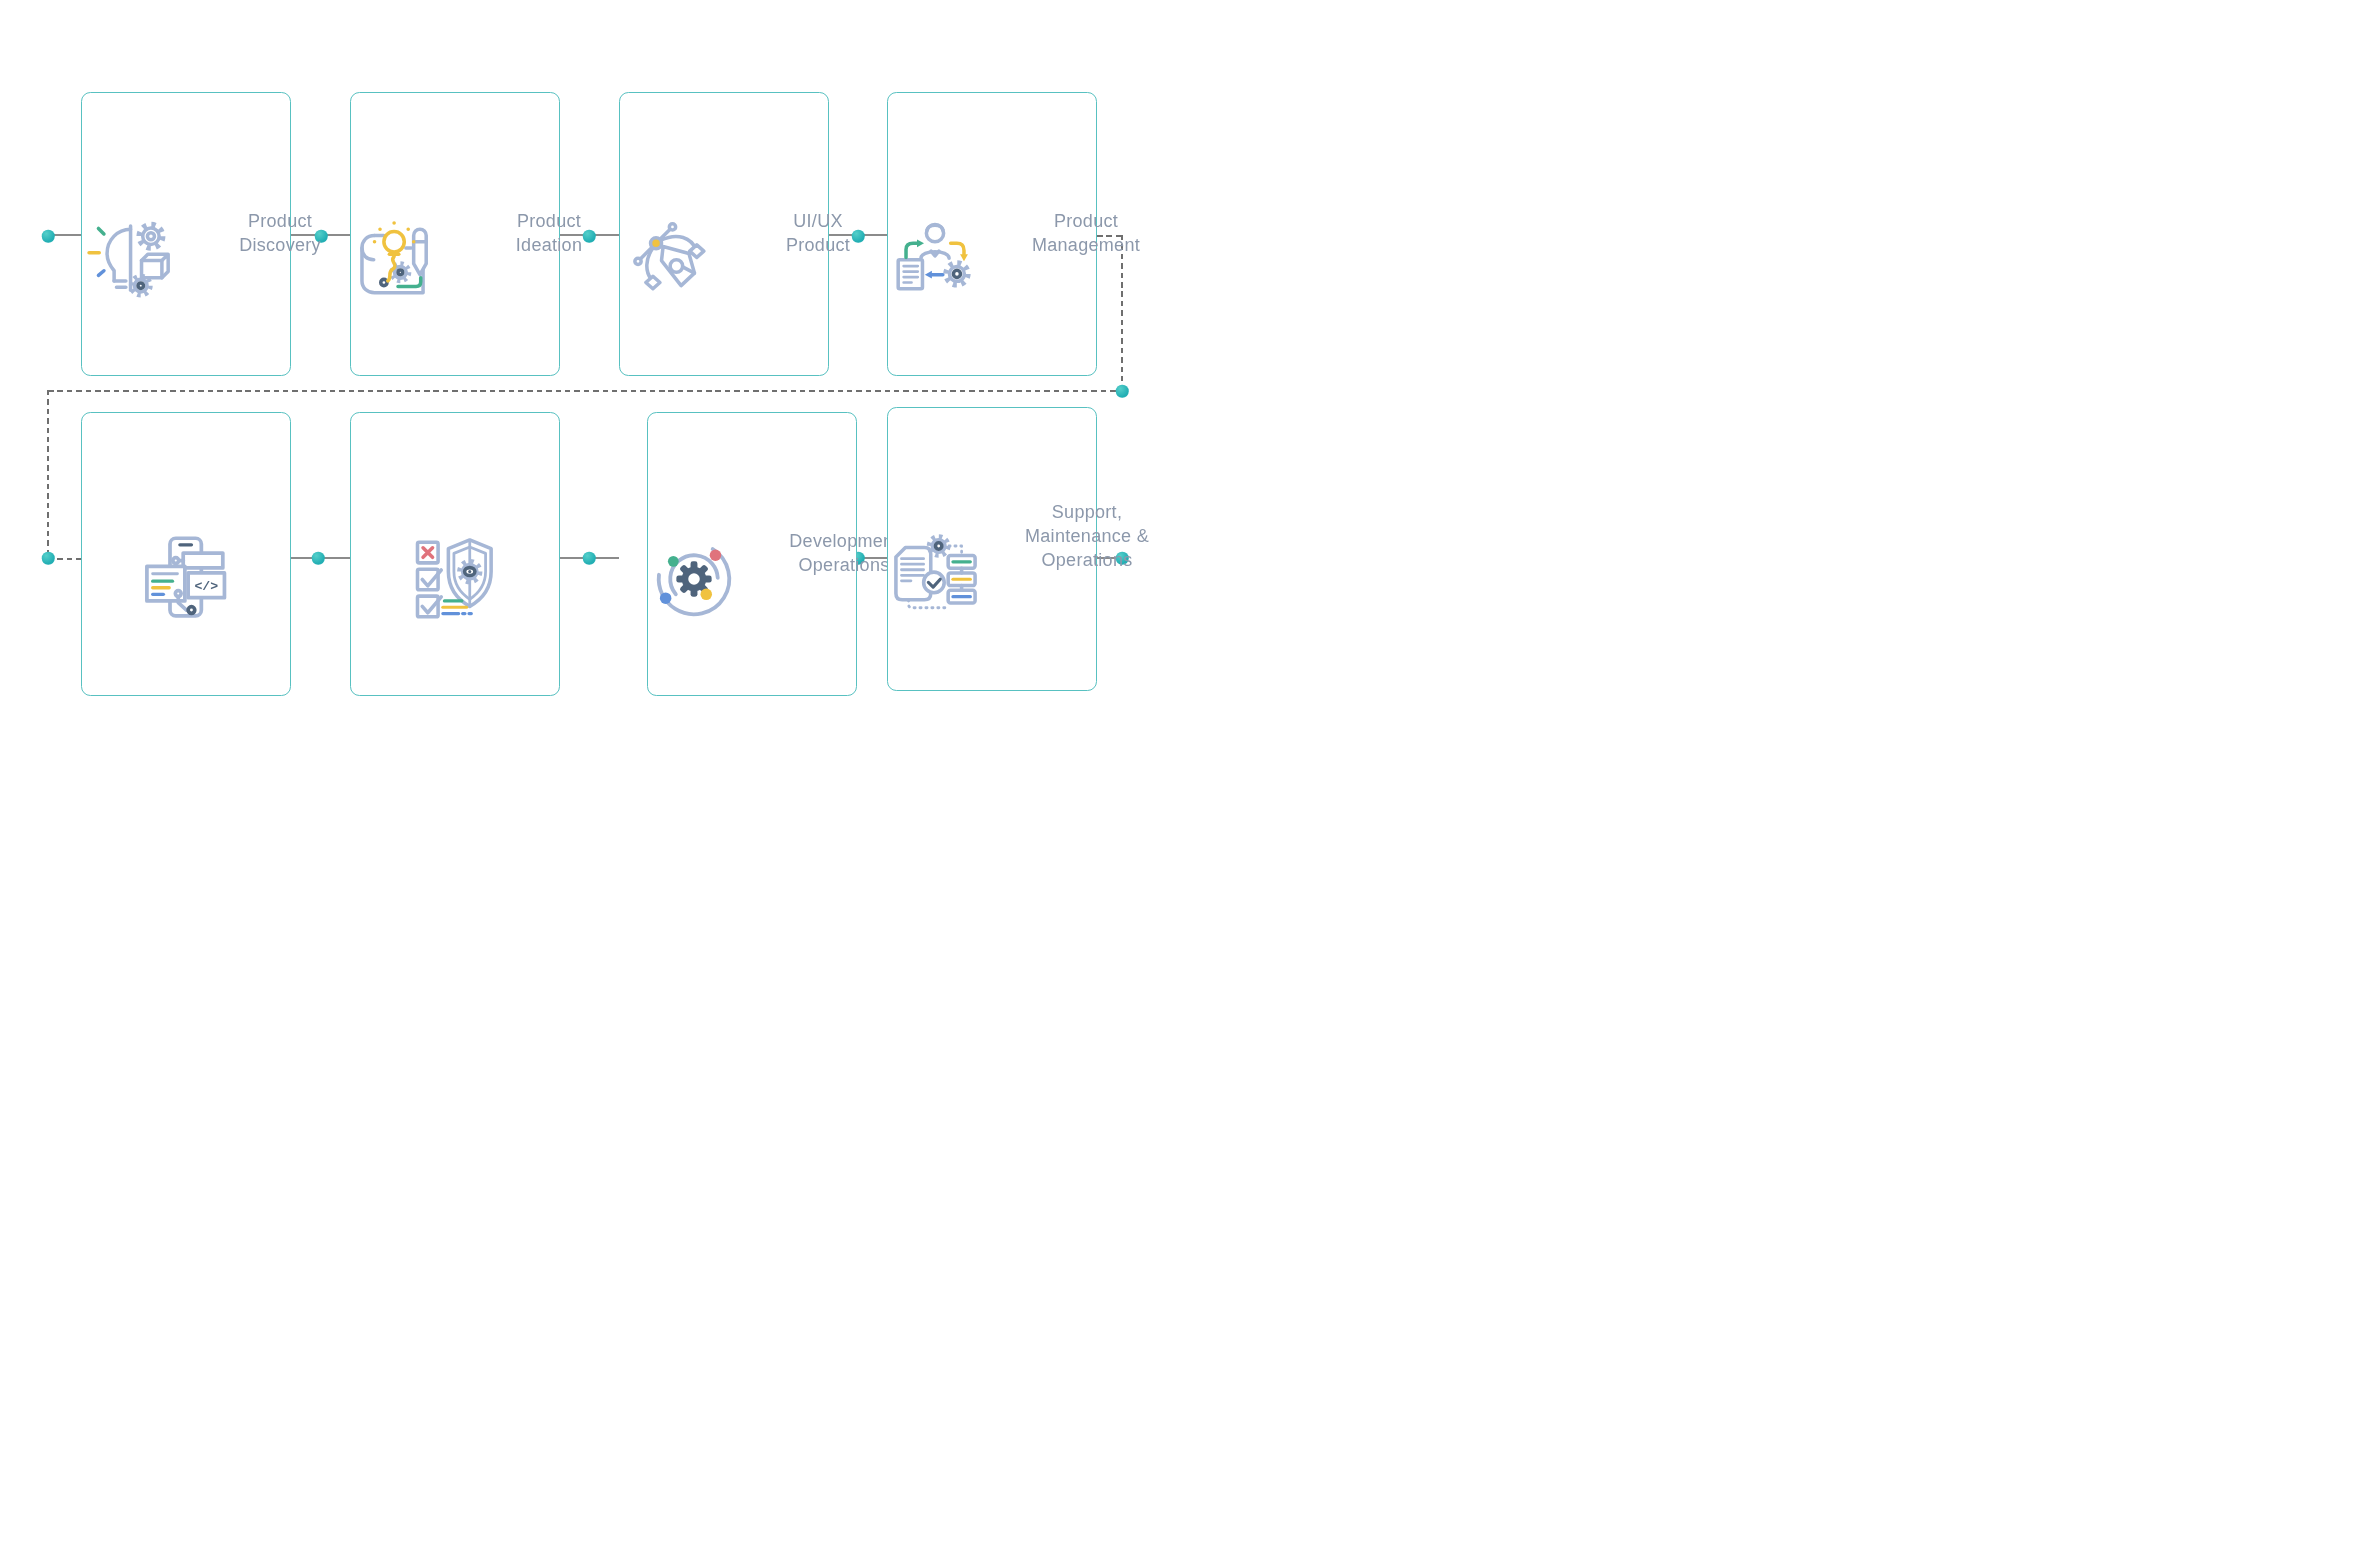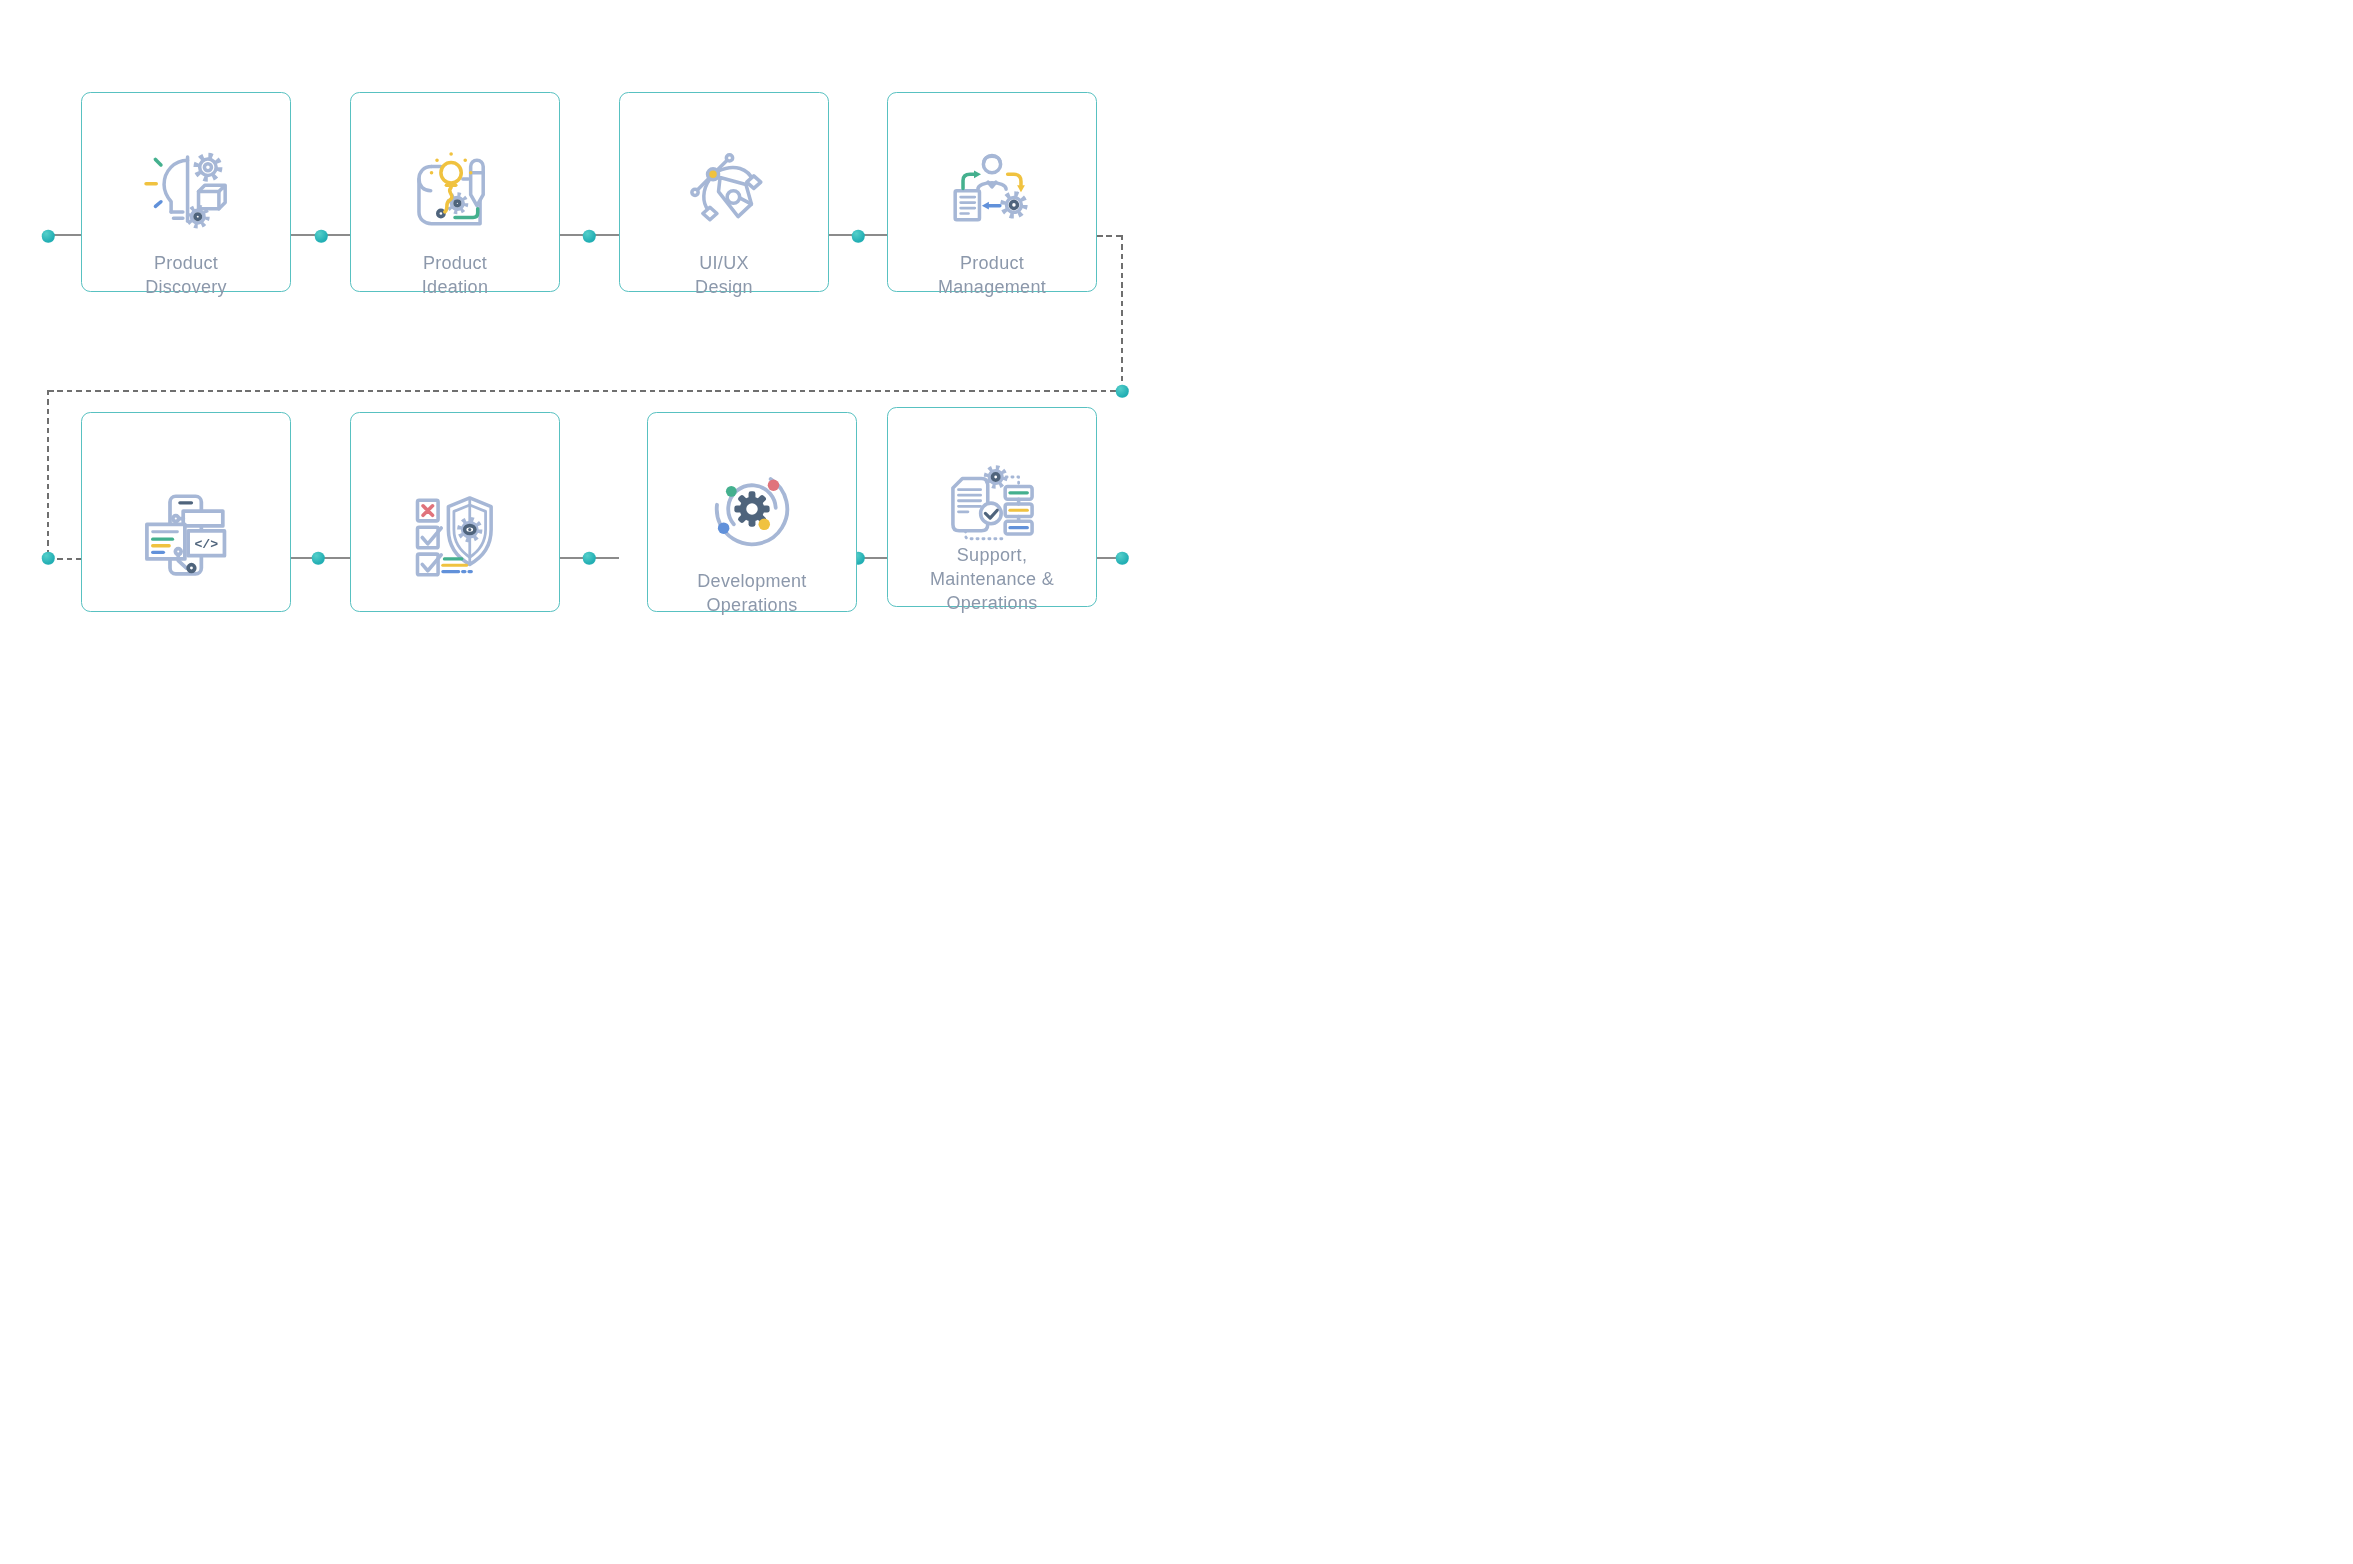--- a/index.html
+++ b/index.html
@@ -13,22 +13,22 @@
 
   
   .hline{position:absolute;height:2.3px;background:var(--connector)}
   .dash-h{position:absolute;height:1.6px;background:repeating-linear-gradient(to right,var(--dashed) 0 5.5px,transparent 5.5px 9.4px)}
   .dash-v{position:absolute;width:1.6px;background:repeating-linear-gradient(to bottom,var(--dashed) 0 5.5px,transparent 5.5px 9.4px)}
   .dot{position:absolute;width:12.5px;height:12.5px;border-radius:50%;
        background:radial-gradient(circle at 35% 30%,#55cfca,var(--node-dot) 65%);
        transform:translate(-50%,-50%)}
 
   
-  .card{position:absolute;width:210px;height:200px;background:#fff;border:1.6px solid var(--card-border);
-        border-radius:9.4px;display:flex;flex-direction:column;align-items:center}
+  .card{position:absolute;width:210px;height:284px;background:#fff;border:1.6px solid var(--card-border);
+        border-radius:9.4px;display:flex;flex-direction:row;align-items:center}
   .icon-area{flex:1 1 auto;display:flex;align-items:center;justify-content:center;width:100%}
   .icon-area svg{margin-top:50px}
   .label{flex:0 0 auto;height:78px;display:flex;align-items:flex-end;justify-content:center;
          text-align:center;white-space:pre-line;color:var(--label-text);font-size:18px;
          line-height:1.32;letter-spacing:0.3px;padding:0 6.3px 15.6px;width:100%}
 
   
   svg .s{fill:none;stroke:var(--icon-stroke);stroke-width:4.5;stroke-linecap:round;stroke-linejoin:round}
   svg .thin{stroke-width:3.5} svg .thin2{stroke-width:4}
   svg .sd{stroke:var(--icon-dark)} svg .sg{stroke:var(--accent-green)} svg .sy{stroke:var(--accent-yellow)}
@@ -156,21 +156,21 @@
           <path d="M42,82 l9,8 -9,8 -9,-8 z" class="wf"></path>
           <path d="M55,44 L88,53 L95,78 L78,94 L53,62 Z" class="wf"></path>
           <circle cx="72" cy="69" r="8"></circle>
           <path d="M95,78 L80,70"></path>
         </g>
         <circle cx="46" cy="40" r="7" class="fy"></circle>
         <circle cx="46" cy="40" r="7" class="s" stroke-width="4"></circle>
       </svg>
     </div>
     <div class="label">UI/UX
-Design</div>
+Product</div>
   </div>
 
   <div class="card" style="left:887px;top:92px">
     <div class="icon-area">
       <svg viewBox="0 0 120 120" width="94" height="94">
         <g class="s">
           <circle cx="60" cy="27" r="11" class="wf"></circle>
           <path d="M50,23 C51,15 69,15 70,23"></path>
           <path d="M42,59 C42,48 78,48 78,59"></path>
           <path d="M55,50 L60,56 L65,50"></path>

